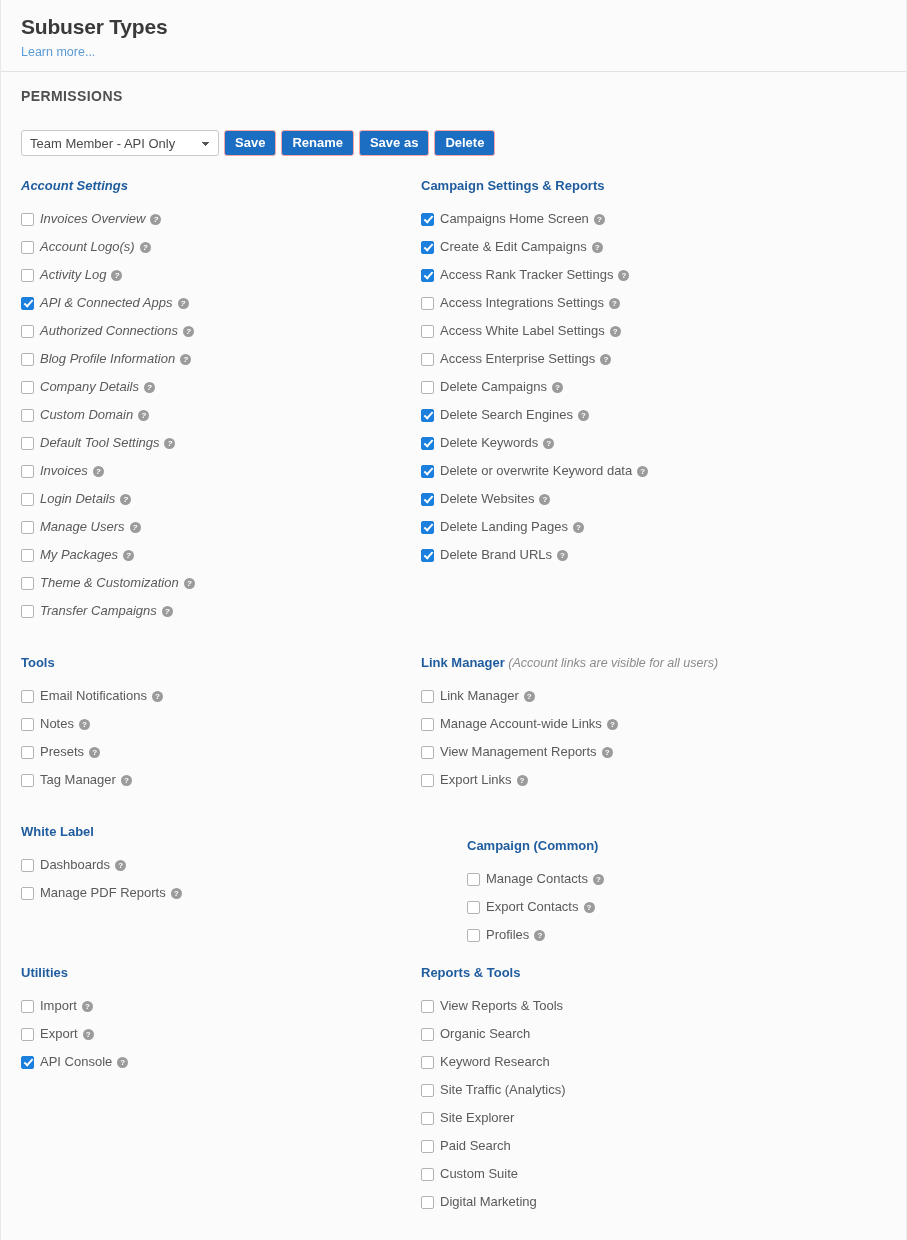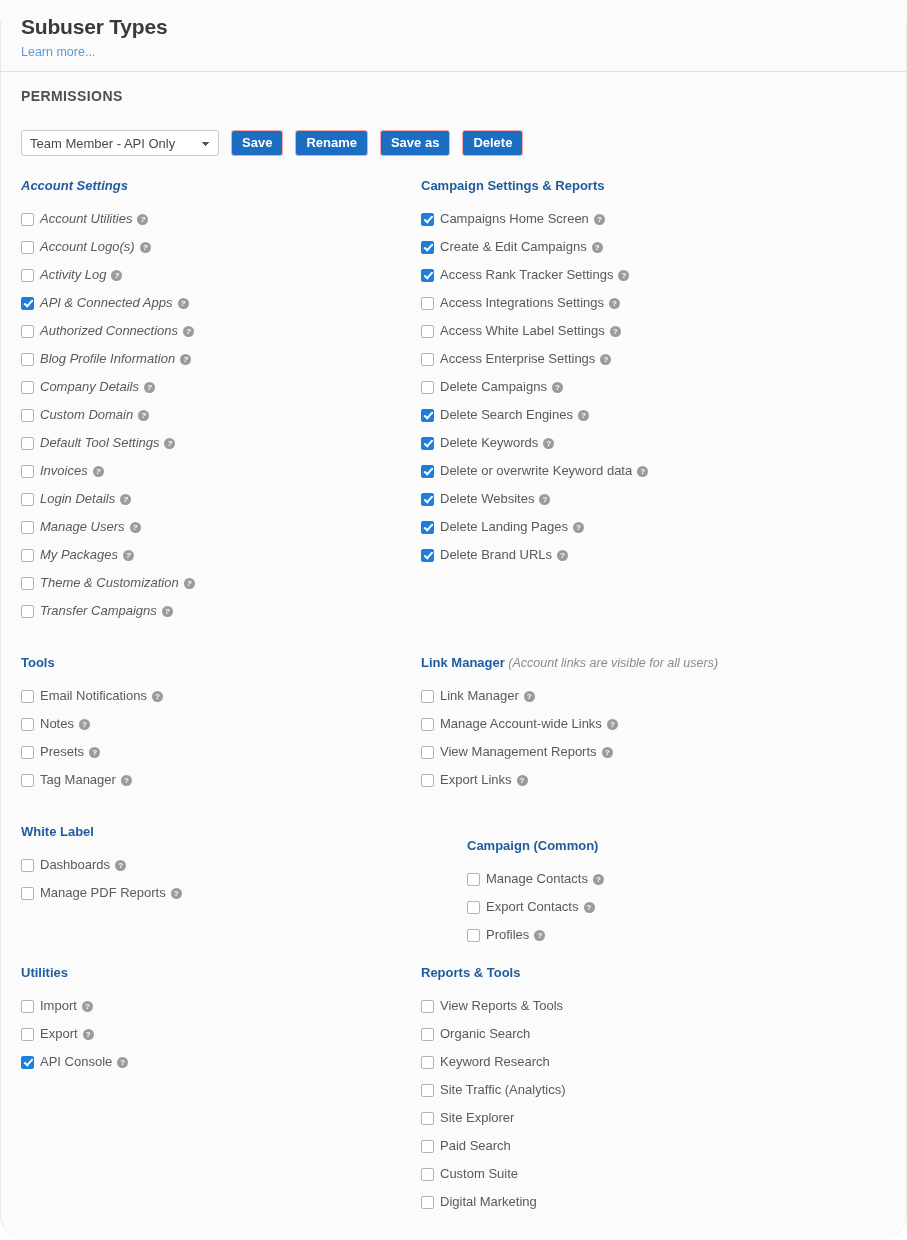--- a/index.html
+++ b/index.html
@@ -17,21 +17,20 @@
     position: relative;
     overflow: hidden;
   }
   .page {
     width: 907px;
     min-height: 1240px;
     background: #fbfbfb;
     border-left: 1px solid #e8e8e8;
     border-right: 1px solid #efefef;
     position: relative;
-    border-radius: 25px;
   }
 
   
   .page-header {
     padding: 14px 20px 12px 20px;
     background: #fbfbfb;
     border-bottom: 1px solid #e2e2e2;
   }
   .page-title {
     font-size: 21px;
@@ -57,21 +56,21 @@
   .perm-label {
     font-size: 14px;
     font-weight: bold;
     color: #4f4f4f;
     letter-spacing: 0.4px;
     margin: 0 0 26px 0;
   }
   .perm-controls {
     display: flex;
     align-items: center;
-    gap: 12px;
+    gap: 5px;
   }
   .type-select {
     width: 198px;
     height: 26px;
     padding: 2px 22px 2px 8px;
     font-family: "Liberation Sans", sans-serif;
     font-size: 13px;
     color: #4a4a4a;
     background: #ffffff;
     border: 1px solid #c9c9c9;
@@ -206,21 +205,21 @@
       <button class="btn">Delete</button>
     </div>
   </div>
 
   <div class="perm-grid">
     <div class="col col-left" id="col-left">
         <div class="group" style="position: absolute; top: 0px; left: 0px; font-style: italic;">
           <div class="group-title"><span>Account Settings</span></div>
           <div class="opt-row">
             <span class="cbox"></span>
-            <span class="opt-label">Account Utilities</span>
+            <span class="opt-label">Invoices Overview</span>
             <span class="help-icon">?</span>
           </div>
           <div class="opt-row">
             <span class="cbox"></span>
             <span class="opt-label">Account Logo(s)</span>
             <span class="help-icon">?</span>
           </div>
           <div class="opt-row">
             <span class="cbox"></span>
             <span class="opt-label">Activity Log</span>

